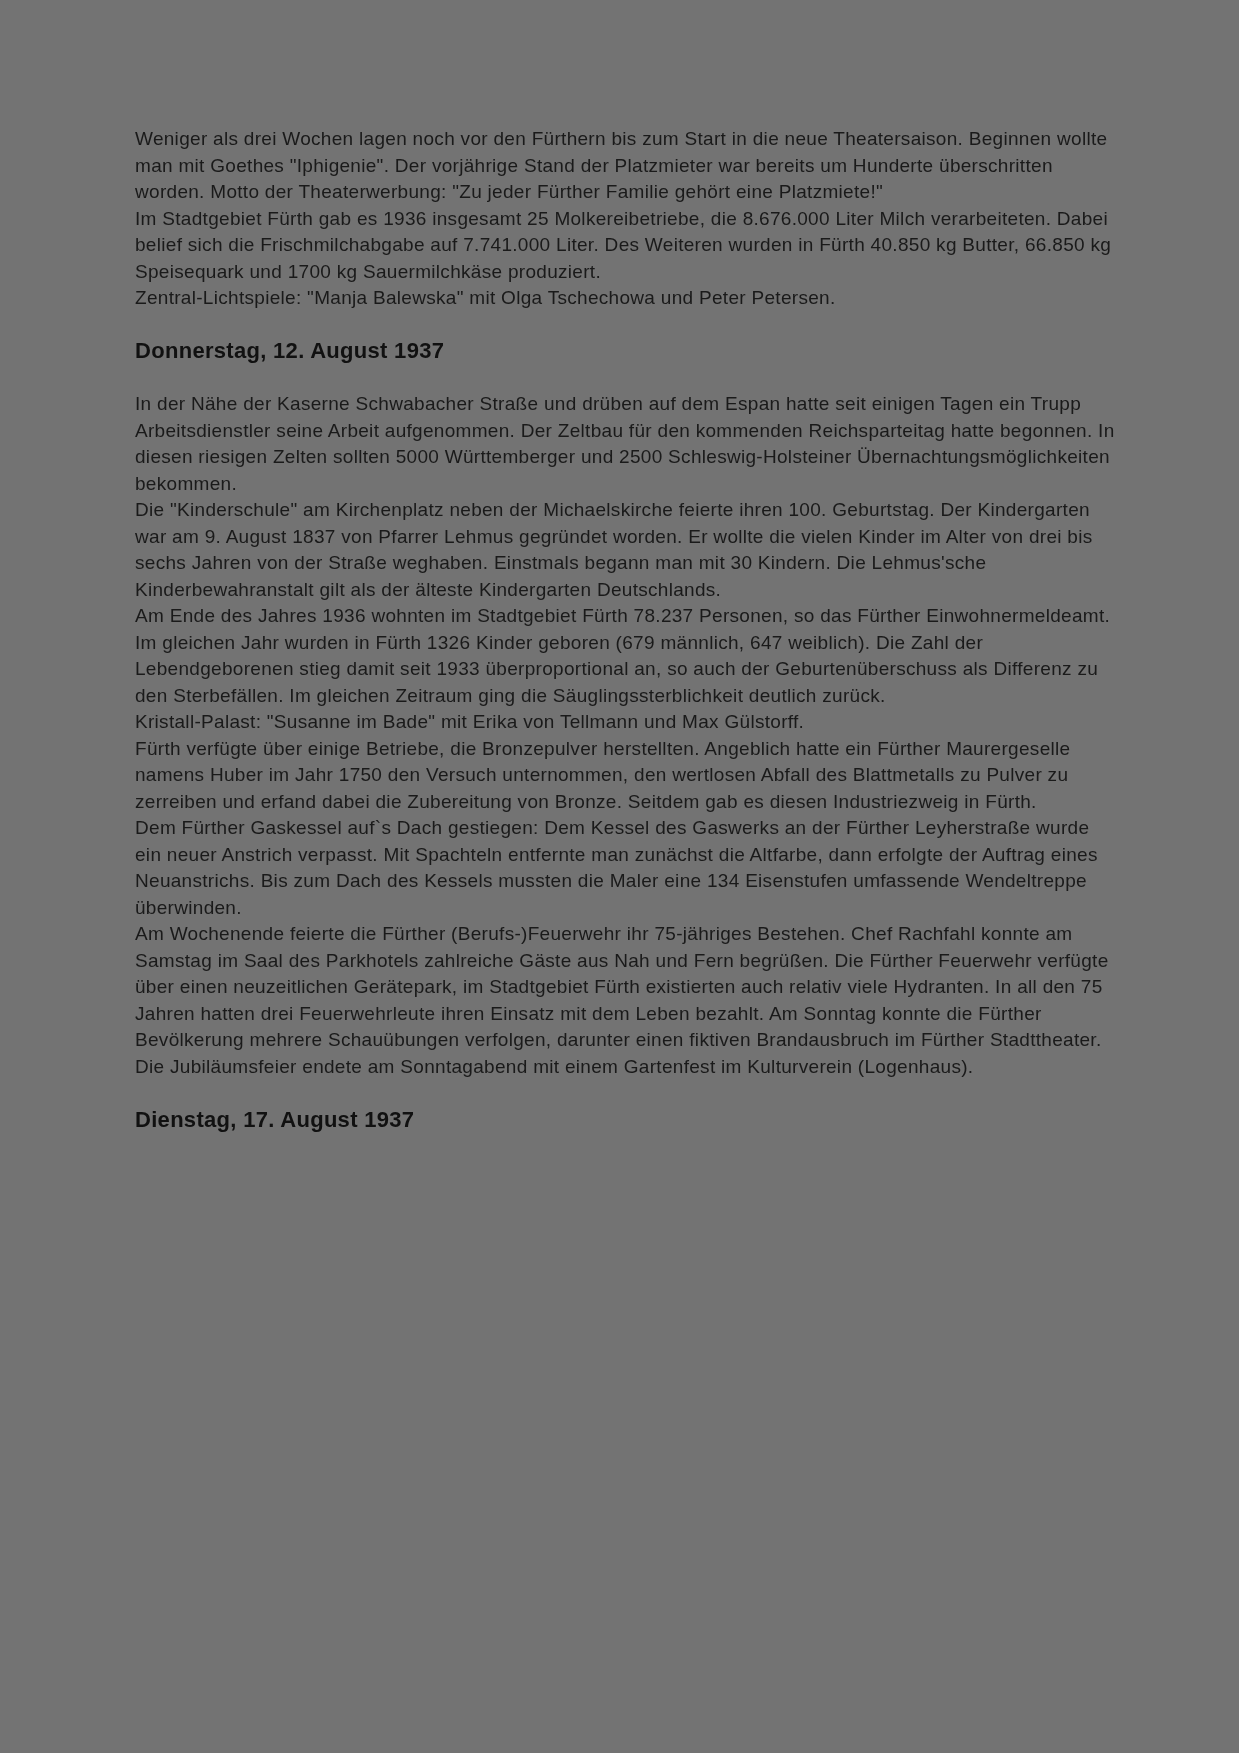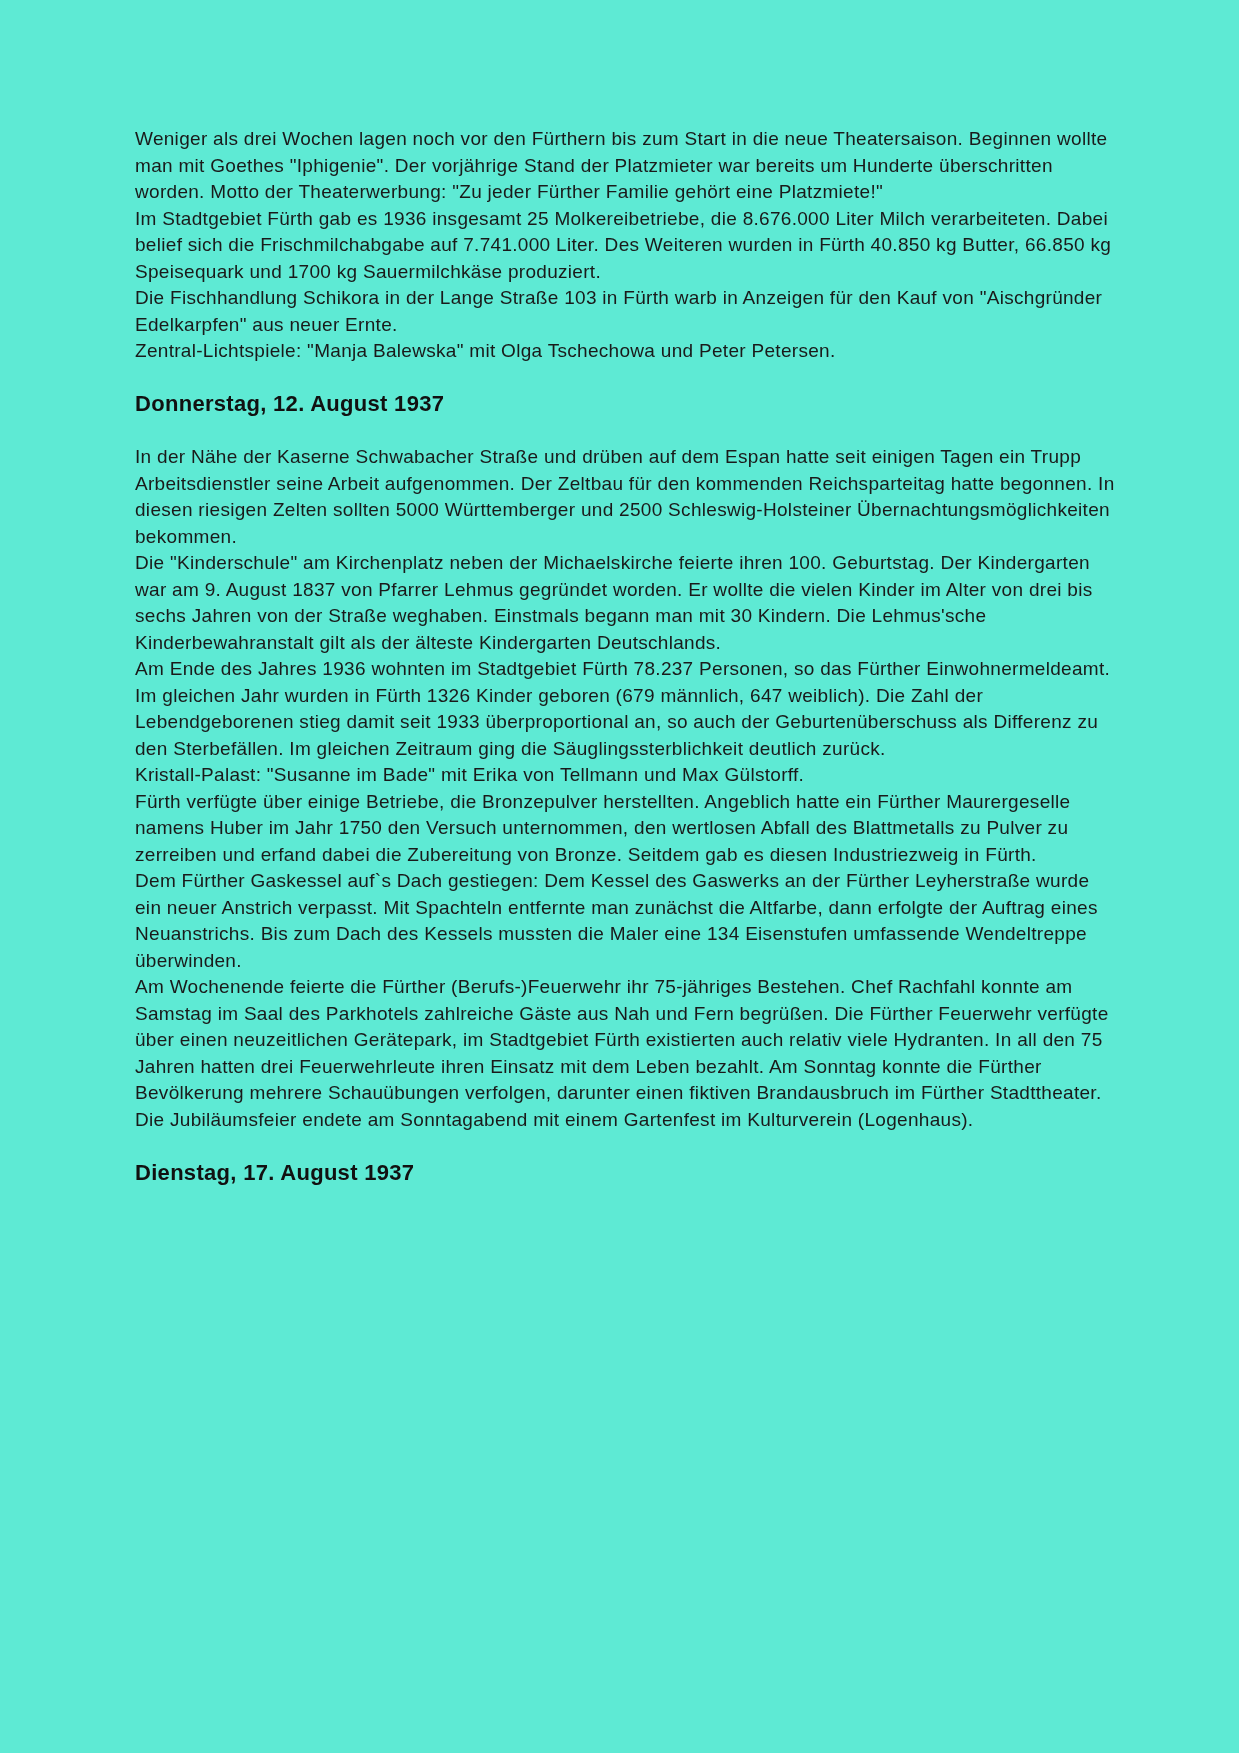--- a/index.html
+++ b/index.html
@@ -5,21 +5,21 @@
   html, body {
     margin: 0;
     padding: 0;
     background: #ffffff;
   }
   .page {
     position: relative;
     width: 1239px;
     height: 1753px;
     box-sizing: border-box;
-    background: #5eead4;
+    background: #737373;
     padding: 126px 124px 0 135px;
     overflow: hidden;
     font-family: "Liberation Sans", "DejaVu Sans", sans-serif;
     font-size: 19px;
     line-height: 26.5px;
     letter-spacing: 0.3px;
     color: #1a1a1a;
   }
   .content {
     width: 980px;
@@ -40,21 +40,20 @@
 </style>
 </head>
 <body>
 
 <div class="page">
   <div class="content">
 
     <section>
       <p class="entry">Weniger als drei Wochen lagen noch vor den Fürthern bis zum Start in die neue Theatersaison. Beginnen wollte man mit Goethes "Iphigenie". Der vorjährige Stand der Platzmieter war bereits um Hunderte überschritten worden. Motto der Theaterwerbung: "Zu jeder Fürther Familie gehört eine Platzmiete!"</p>
       <p class="entry">Im Stadtgebiet Fürth gab es 1936 insgesamt 25 Molkereibetriebe, die 8.676.000 Liter Milch verarbeiteten. Dabei belief sich die Frischmilchabgabe auf 7.741.000 Liter. Des Weiteren wurden in Fürth 40.850 kg Butter, 66.850 kg Speisequark und 1700 kg Sauermilchkäse produziert.</p>
-      <p class="entry">Die Fischhandlung Schikora in der Lange Straße 103 in Fürth warb in Anzeigen für den Kauf von "Aischgründer Edelkarpfen" aus neuer Ernte.</p>
       <p class="entry">Zentral-Lichtspiele: "Manja Balewska" mit Olga Tschechowa und Peter Petersen.</p>
     </section>
 
     <section>
       <h2 class="heading">Donnerstag, 12. August 1937</h2>
       <p class="entry">In der Nähe der Kaserne Schwabacher Straße und drüben auf dem Espan hatte seit einigen Tagen ein Trupp Arbeitsdienstler seine Arbeit aufgenommen. Der Zeltbau für den kommenden Reichsparteitag hatte begonnen. In diesen riesigen Zelten sollten 5000 Württemberger und 2500 Schleswig-Holsteiner Übernachtungsmöglichkeiten bekommen.</p>
     </section>
 
     <section>
       <p class="entry">Die "Kinderschule" am Kirchenplatz neben der Michaelskirche feierte ihren 100. Geburtstag. Der Kindergarten war am 9. August 1837 von Pfarrer Lehmus gegründet worden. Er wollte die vielen Kinder im Alter von drei bis sechs Jahren von der Straße weghaben. Einstmals begann man mit 30 Kindern. Die Lehmus'sche Kinderbewahranstalt gilt als der älteste Kindergarten Deutschlands.</p>

